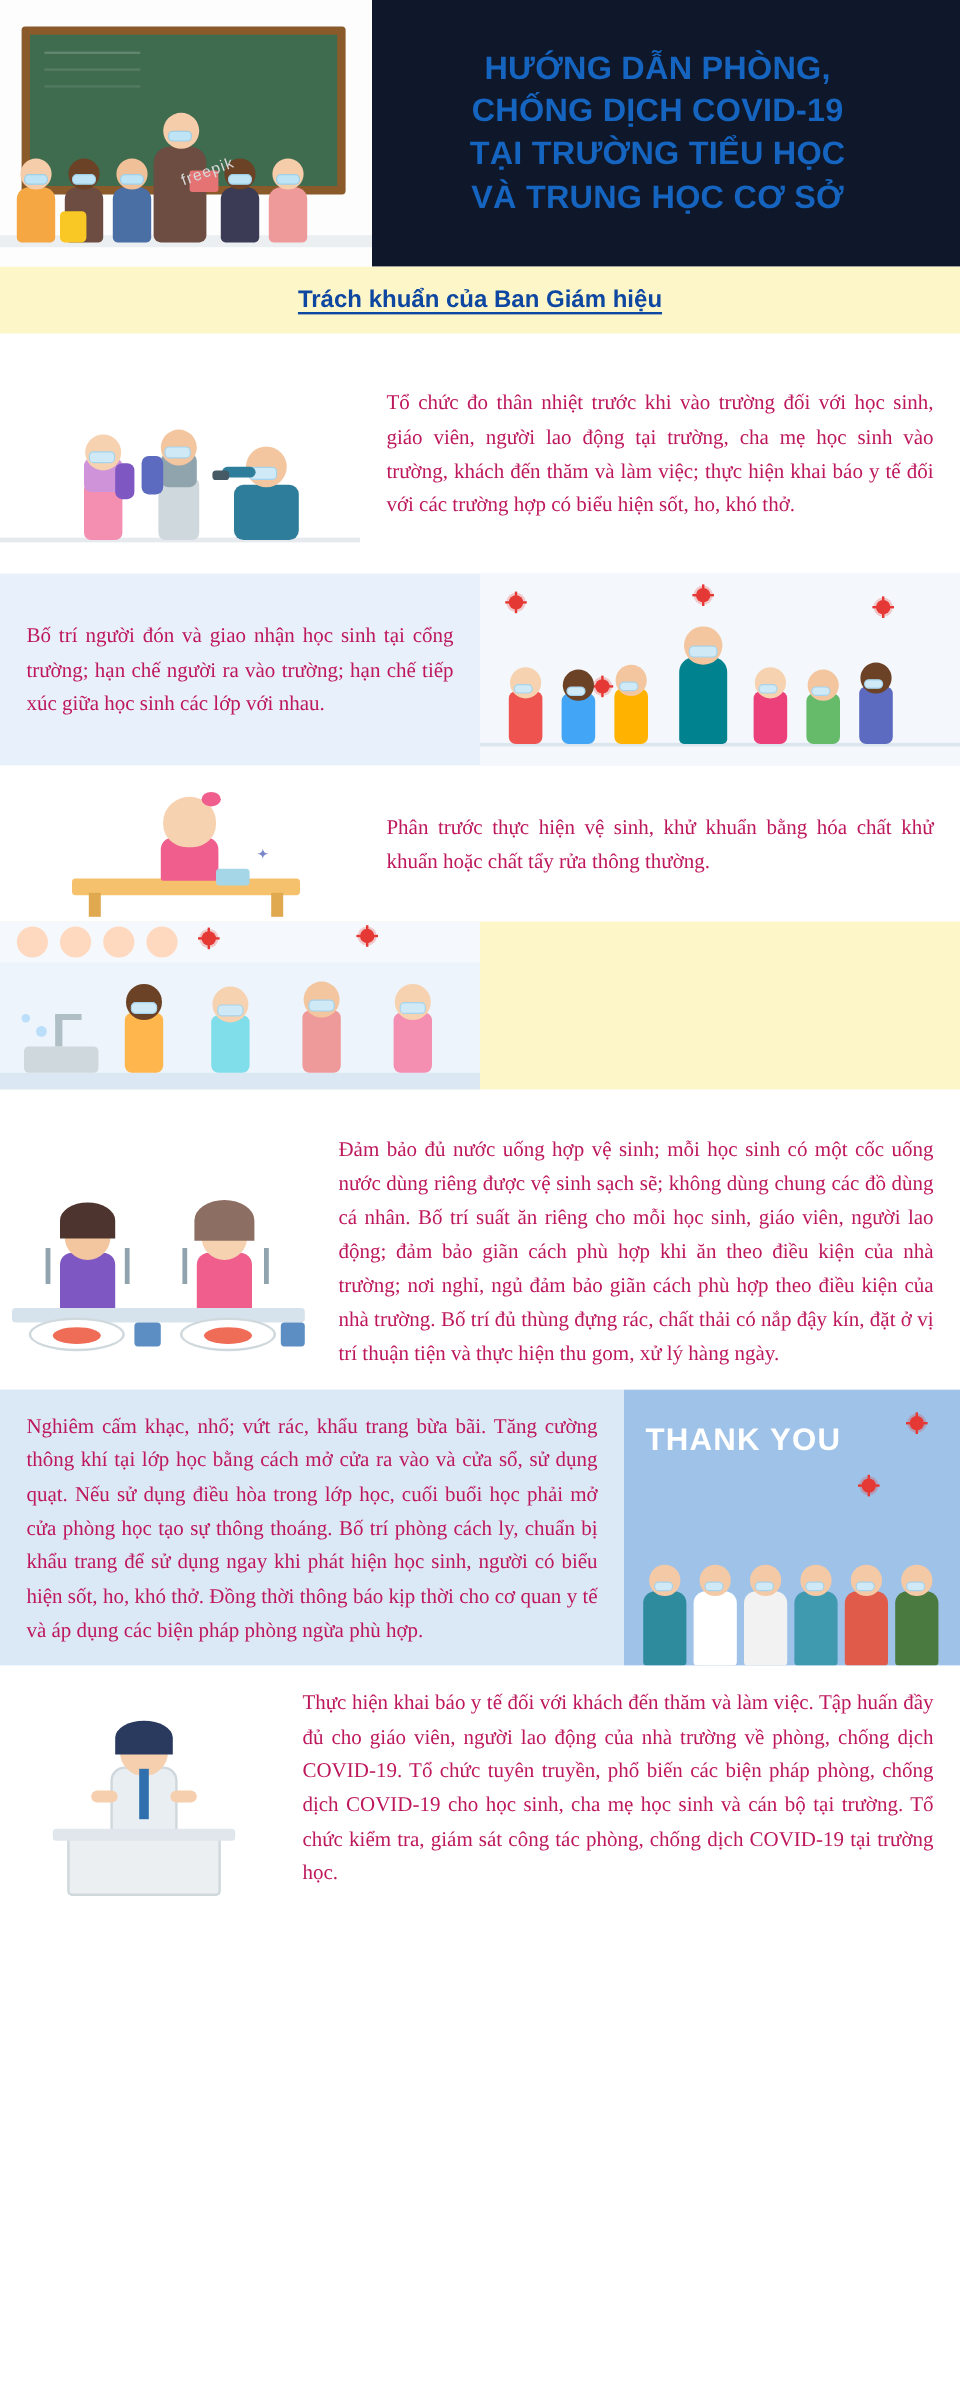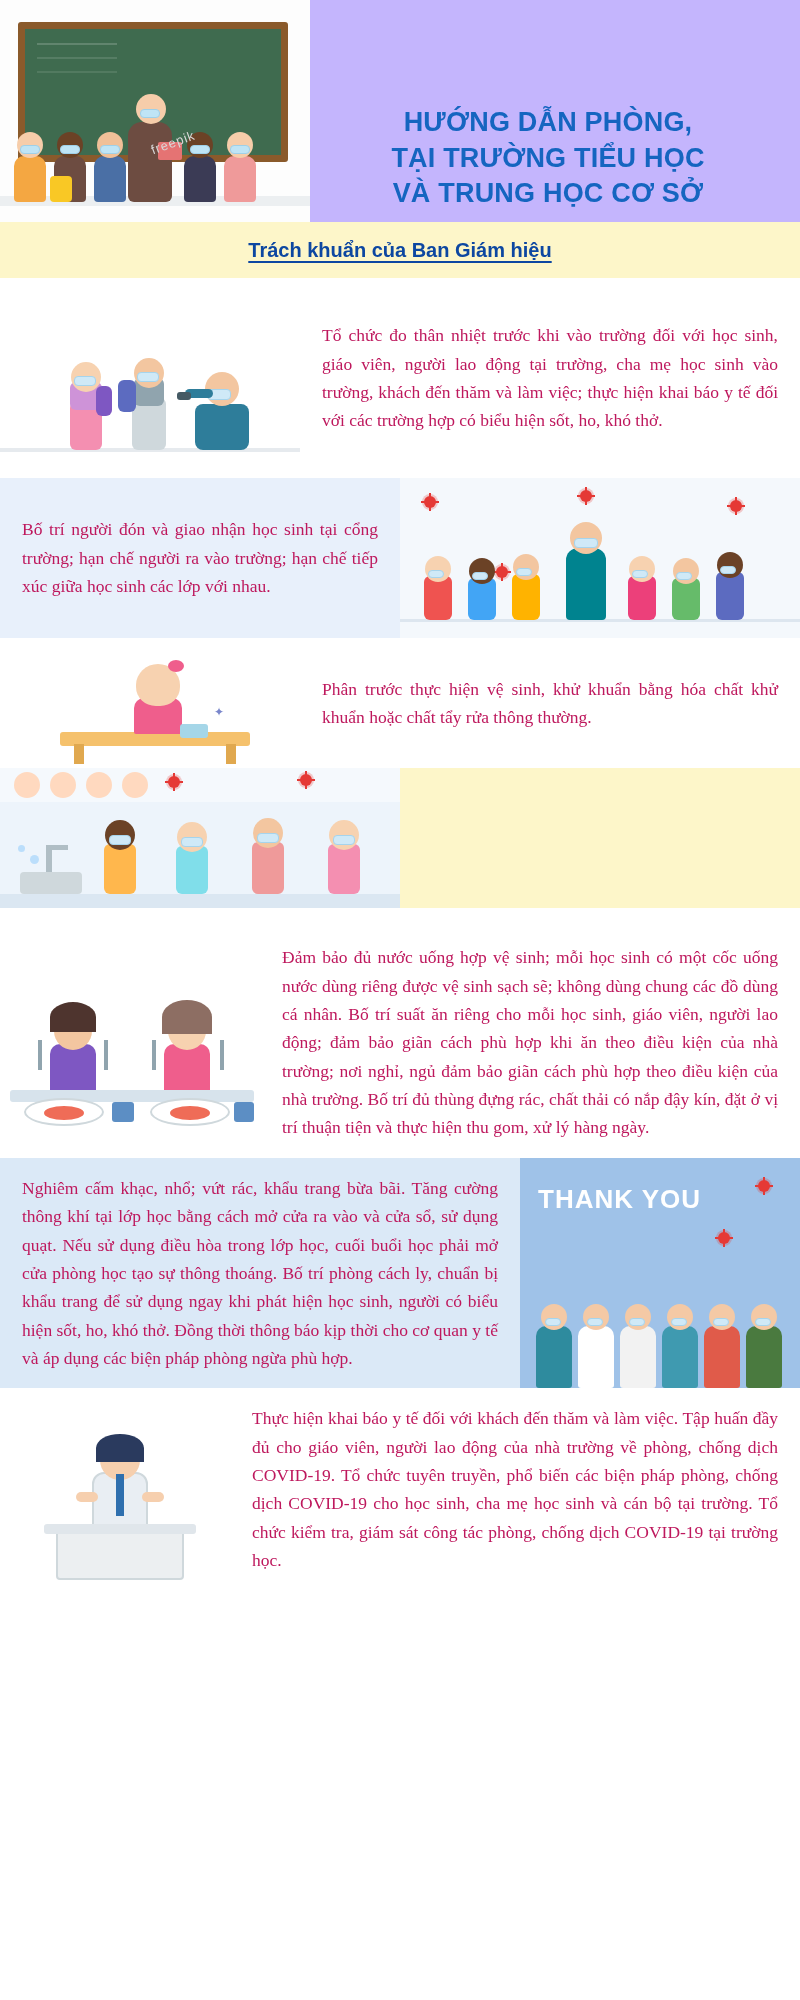--- a/index.html
+++ b/index.html
@@ -76,23 +76,23 @@
     position: absolute; width: 22px; height: 26px; background: #f9c825;
     border-radius: 4px; bottom: 0;
   }
   .watermark {
     position: absolute; left: 150px; top: 135px;
     font-size: 13px; color: #d8d8d8; transform: rotate(-20deg);
     letter-spacing: 1px; font-family: "Liberation Sans", sans-serif;
   }
   .header-right {
     flex: 1;
-    background: #c4b5fd;
+    background: #0f172a;
     display: flex;
-    align-items: flex-end;
+    align-items: center;
     justify-content: center;
     padding: 10px 14px 10px 0;
   }
   .title {
     color: #1565c0;
     font-family: "Liberation Sans", sans-serif;
     font-weight: bold;
     font-size: 27px;
     line-height: 1.32;
     text-align: center;
@@ -227,20 +227,21 @@
           <div class="head" style="background:#f6cdaa;"></div>
           <div class="mask"></div>
         </div>
         <div class="bag" style="left:42px; background:#f9c825;"></div>
       </div>
       <div class="watermark">freepik</div>
     </div>
     <div class="header-right">
       <div class="title">
         <div>HƯỚNG DẪN PHÒNG,</div>
+        <div>CHỐNG DỊCH COVID-19</div>
         <div>TẠI TRƯỜNG TIỂU HỌC</div>
         <div>VÀ TRUNG HỌC CƠ SỞ</div>
       </div>
     </div>
   </div>
 
   <div class="subtitle-bar">
     <span class="subtitle">Trách khuẩn của Ban Giám hiệu</span>
   </div>
 

